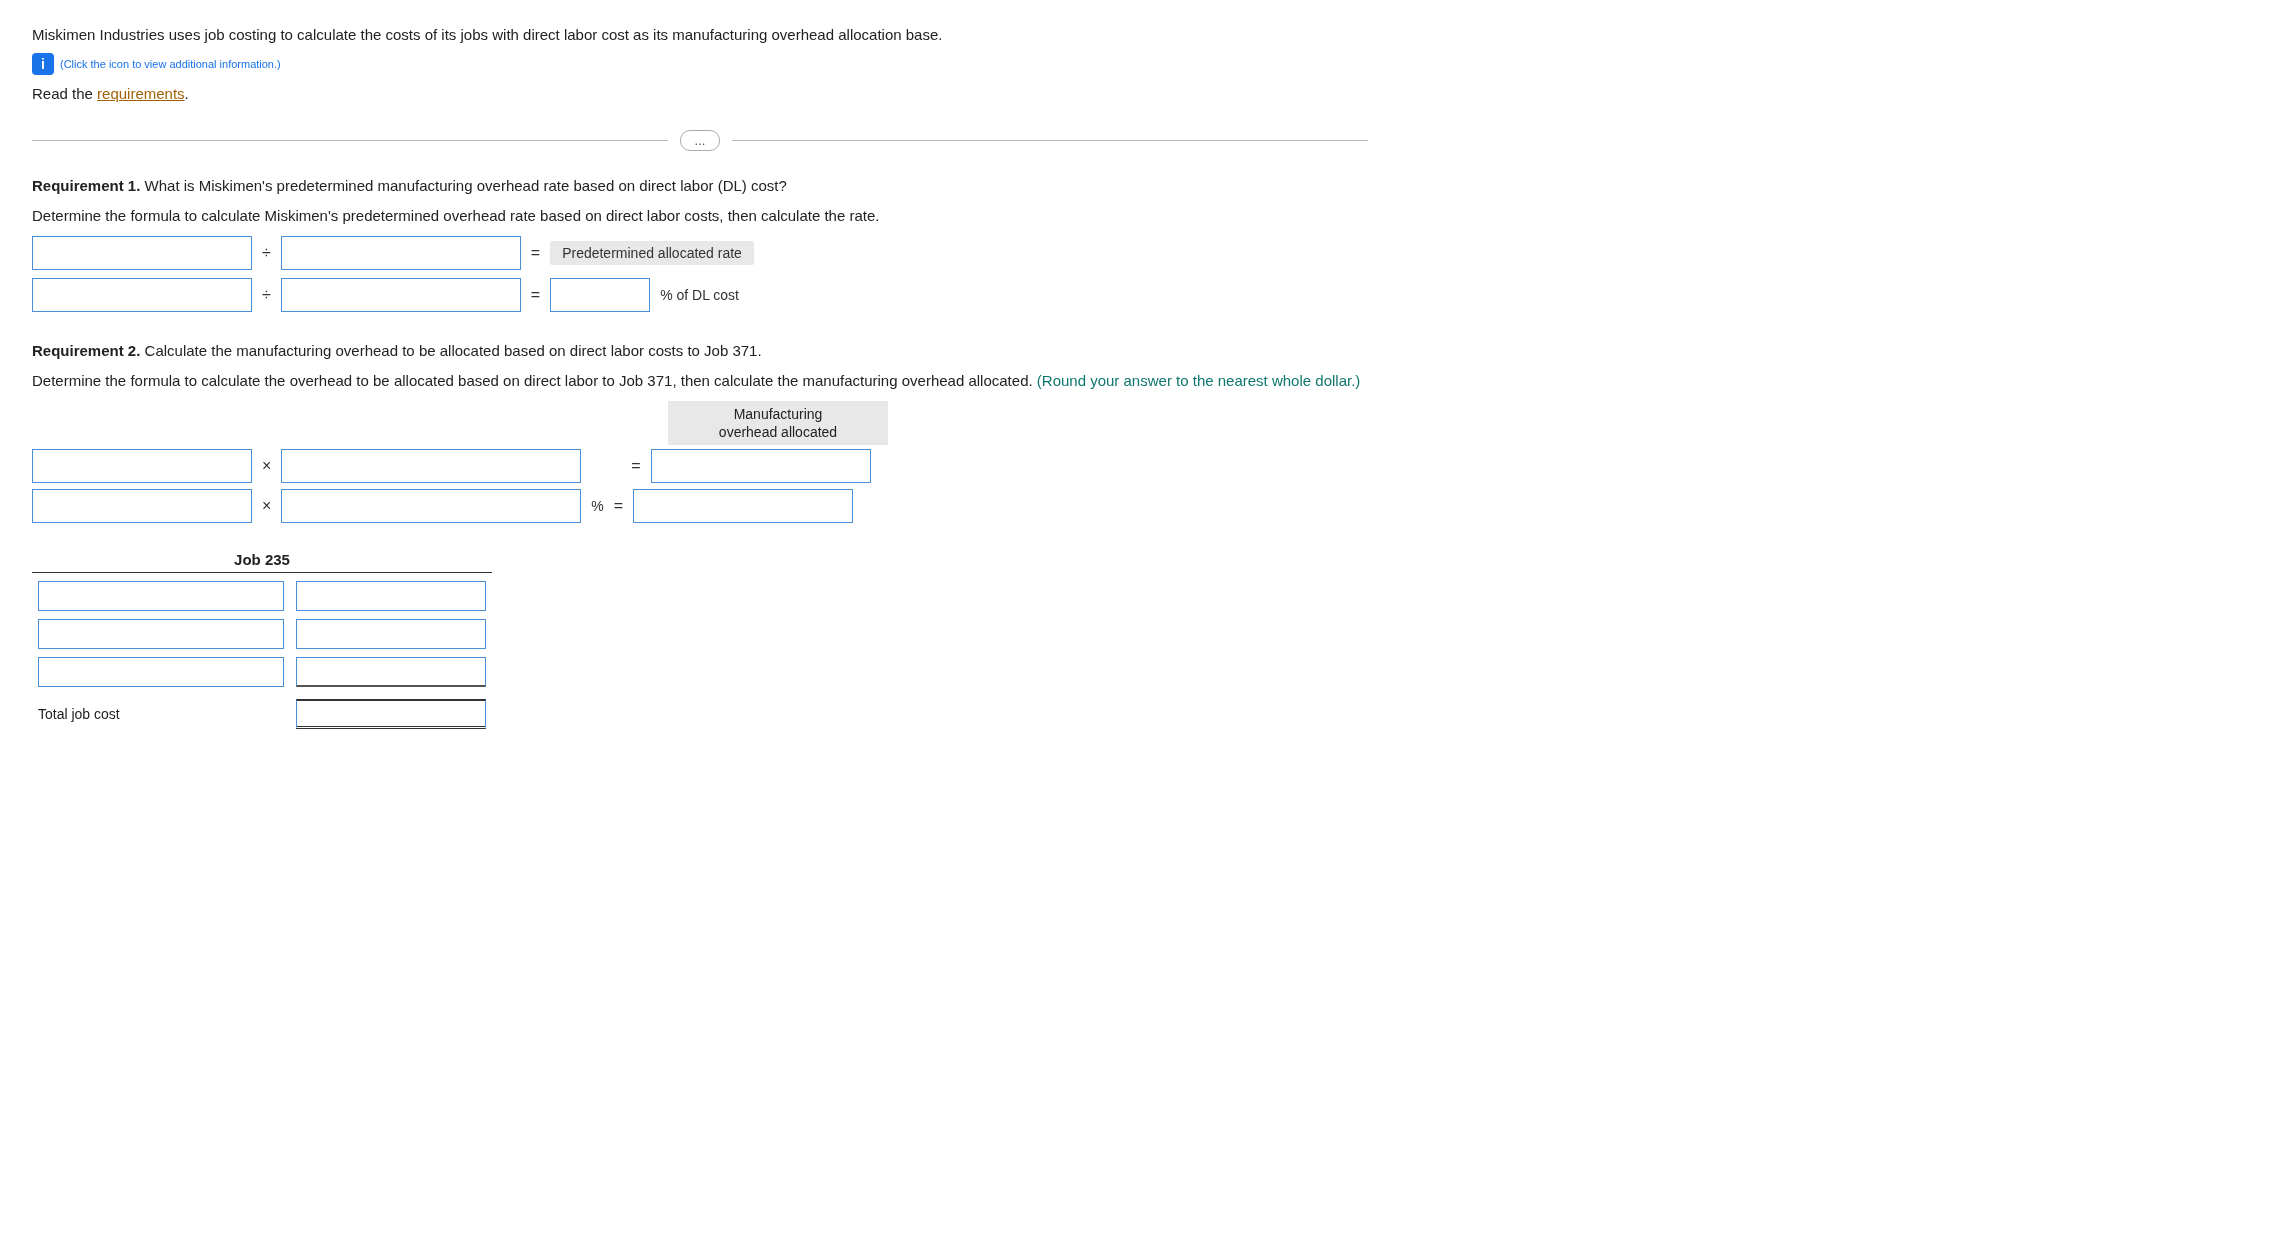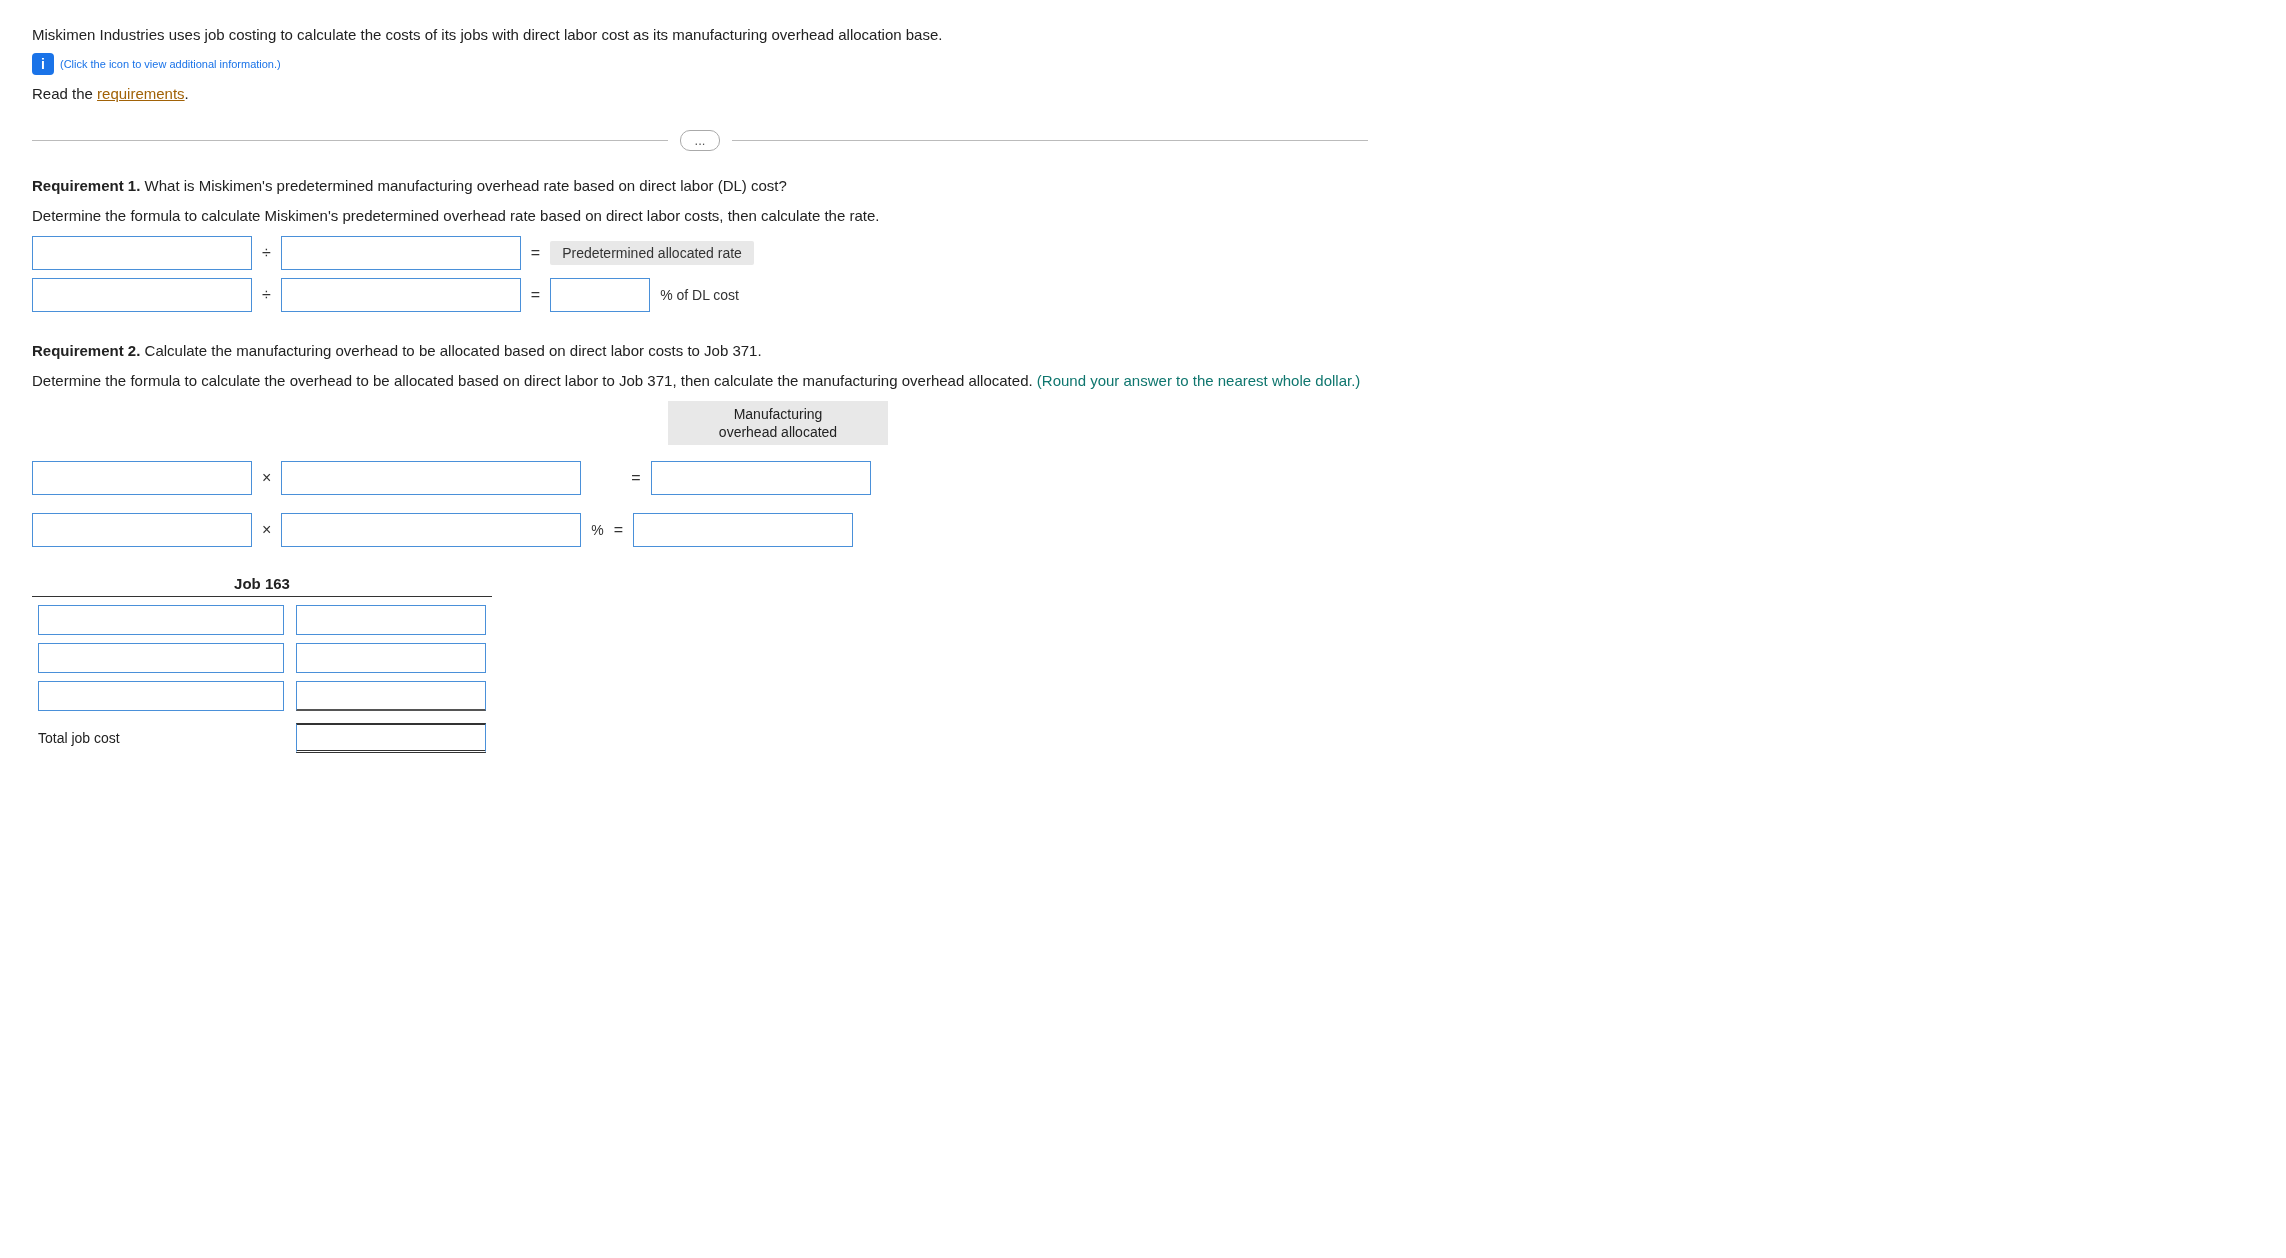--- a/index.html
+++ b/index.html
@@ -206,21 +206,21 @@
 </div>
 
 <div class="section">
   <p class="section-title">
     <b>Requirement 2.</b><span> Calculate the manufacturing overhead to be allocated based on direct labor costs to Job 371.</span>
   </p>
   <p class="section-title">
     Determine the formula to calculate the overhead to be allocated based on direct labor to Job 371, then calculate the manufacturing overhead allocated. <span class="green-text">(Round your answer to the nearest whole dollar.)</span>
   </p>
 
-  <div style="display: inline-flex; flex-direction: column; gap: 12px;">
+  <div style="display: inline-flex; flex-direction: column; gap: 0;">
 
     <div style="display: flex; align-items: flex-end; gap: 10px; margin-bottom: 4px;">
 
       <div style="width: 220px;"></div>
       <div style="width: 18px;"></div>
       <div style="width: 300px;"></div>
       <div style="width: 30px;"></div>
       <div style="width: 18px;"></div>
 
       <div style="width: 220px; background: #e8e8e8; text-align: center; padding: 4px 8px; font-size: 14px; line-height: 1.3;">
@@ -245,21 +245,21 @@
       <span style="font-size:14px; color:#333;">%</span>
       <span class="formula-eq">=</span>
       <input class="formula-input" style="width: 220px;" type="text">
     </div>
   </div>
 </div>
 
 <div class="section">
 
   <div class="job-table-container">
-    <div class="job-table-title">Job 163</div>
+    <div class="job-table-title">Job 235</div>
     <table class="job-table">
       <tbody>
         <tr>
           <td class="label-cell"><input class="formula-input" style="width: 100%; border: 1px solid rgb(74, 144, 217);" type="text"></td>
           <td class="value-cell"><input class="formula-input" style="width: 100%; border: 1px solid rgb(74, 144, 217);" type="text"></td>
         </tr>
         <tr>
           <td class="label-cell"><input class="formula-input" style="width: 100%; border: 1px solid rgb(74, 144, 217);" type="text"></td>
           <td class="value-cell"><input class="formula-input" style="width: 100%; border: 1px solid rgb(74, 144, 217);" type="text"></td>
         </tr>

